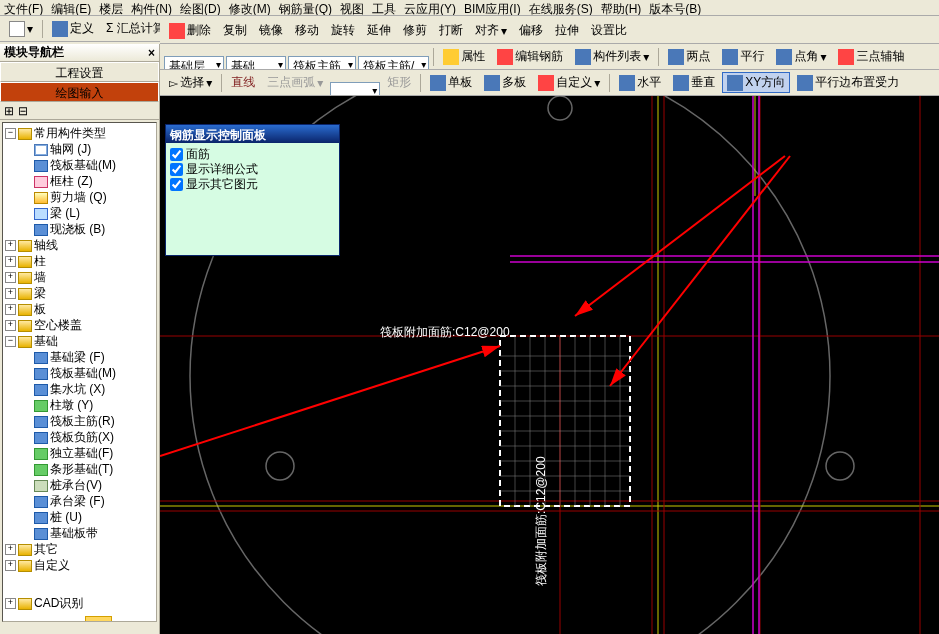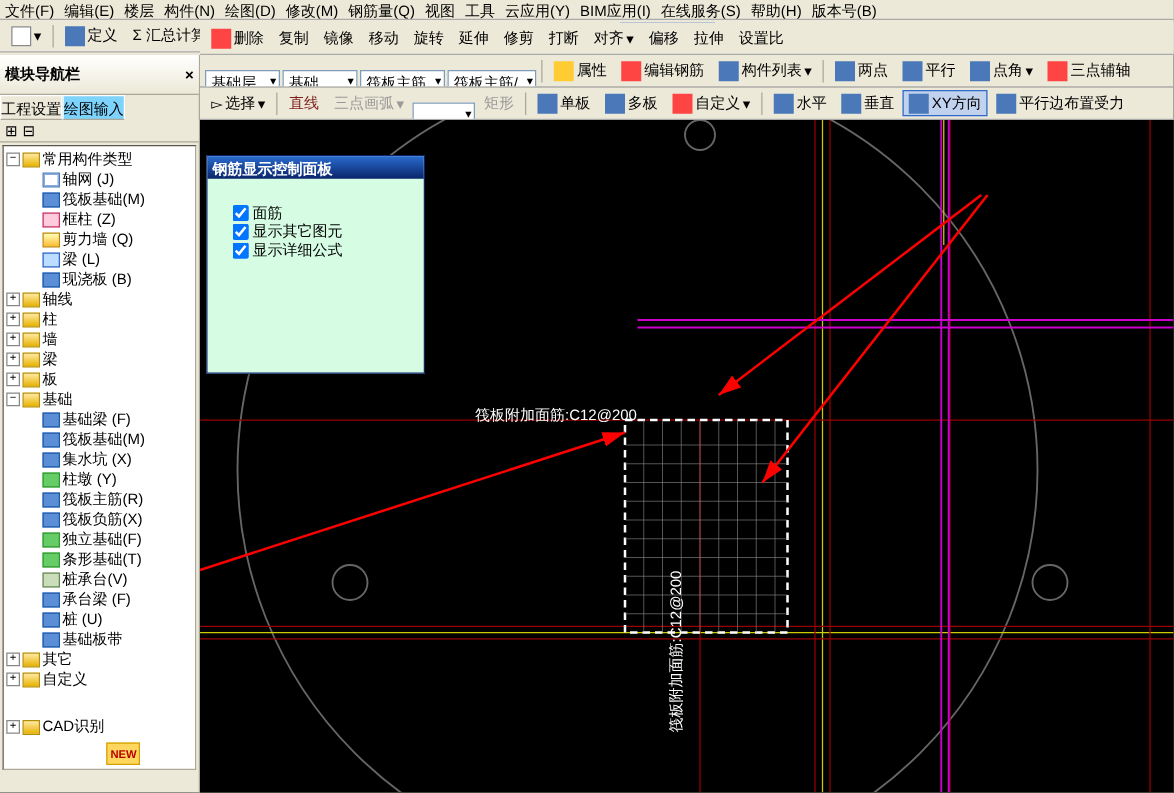--- a/index.html
+++ b/index.html
@@ -8,24 +8,24 @@
 .menubar { height: 16px; background: #ece9d8; display: flex; border-bottom: 1px solid #aaa; overflow: hidden; white-space: nowrap; }
 .menubar span { padding: 1px 4px; cursor: default; }
 
 .toolbar1 { height: 26px; background: #ece9d8; display: flex; align-items: center; border-bottom: 1px solid #aaa; padding-left: 4px; overflow: hidden; white-space: nowrap; gap: 2px; }
 .tool-btn { display: inline-flex; align-items: center; padding: 1px 4px; gap: 2px; border: 1px solid transparent; cursor: pointer; }
 .tool-btn.pressed { background: #c1d2ee; border: 1px solid #316ac5; }
 .tool-btn .ico { width: 16px; height: 16px; display: inline-block; }
 .sep { width: 1px; height: 18px; background: #aca899; margin: 0 2px; }
 
 .sidebar { position: absolute; left: 0; top: 44px; width: 160px; bottom: 0; background: #ece9d8; border-right: 1px solid #aca899; }
-.side-title { height: 32px; background: linear-gradient(#fff,#ece9d8); border-bottom: 1px solid #aca899; display: flex; align-items: center; padding-left: 4px; font-weight: bold; }
-.side-btns { display: flex; flex-direction: row; }
+.side-title { height: 18px; background: linear-gradient(#fff,#ece9d8); border-bottom: 1px solid #aca899; display: flex; align-items: center; padding-left: 4px; font-weight: bold; }
+.side-btns { display: flex; flex-direction: column; }
 .side-btn { height: 20px; background: #ece9d8; border: 1px solid #fff; border-bottom: 1px solid #aca899; text-align: center; padding-top: 2px; cursor: pointer; }
-.side-btn.active { background: #7dd3fc; }
+.side-btn.active { background: #c2410c; }
 .side-tools { height: 18px; background: #ece9d8; display: flex; gap: 4px; padding: 2px 4px; border-bottom: 1px solid #aca899; }
 .side-tools span { cursor: pointer; }
 
 .tree { background: #fff; border: 1px inset #aca899; margin: 2px; height: 500px; overflow: auto; padding: 2px; }
 .tree ul { list-style: none; padding-left: 0; }
 .tree ul ul { padding-left: 16px; }
 .tree li { white-space: nowrap; line-height: 16px; cursor: default; }
 .tree li::before { content: ""; display: inline-block; width: 9px; height: 9px; border: 1px solid #888; text-align: center; line-height: 7px; font-size: 9px; margin-right: 2px; vertical-align: middle; visibility: hidden; }
 .tree li.has::before { visibility: visible; content: "+"; }
 .tree li.has.open::before { content: "−"; }
@@ -41,23 +41,23 @@
 
 .main { position: absolute; left: 160px; top: 44px; right: 0; bottom: 0; background: #000; }
 .main-toolbar { height: 26px; background: #ece9d8; display: flex; align-items: center; border-bottom: 1px solid #aaa; overflow: hidden; white-space: nowrap; padding-left: 4px; gap: 2px; }
 .main-toolbar2 { height: 26px; background: #ece9d8; display: flex; align-items: center; border-bottom: 1px solid #aaa; overflow: hidden; white-space: nowrap; padding-left: 4px; gap: 2px; }
 .dd { border: 1px solid #7f9db9; background: #fff; height: 20px; padding: 0 14px 0 4px; position: relative; display: inline-flex; align-items: center; min-width: 60px; margin-top: 19px; }
 .dd::after { content: "▾"; position: absolute; right: 2px; top: 2px; color: #000; font-size: 10px; }
 
 .canvas { position: absolute; left: 0; top: 52px; right: 0; bottom: 0; background: #000; }
 .canvas svg { width: 100%; height: 100%; display: block; }
 
-.panel { position: absolute; left: 165px; top: 124px; width: 175px; height: 175px; border: 1px solid #0a246a; background: #d6fce3; z-index: 10; box-shadow: 2px 2px 3px rgba(0,0,0,0.3); }
+.panel { position: absolute; left: 165px; top: 124px; width: 175px; height: 132px; border: 1px solid #0a246a; background: #d6fce3; z-index: 10; box-shadow: 2px 2px 3px rgba(0,0,0,0.3); }
 .panel-title { height: 18px; background: linear-gradient(#2a6ccf,#0a246a); color: #fff; padding: 2px 4px; font-weight: bold; }
-.panel-body { padding: 20px; }
+.panel-body { padding: 4px; }
 .panel-body label { display: block; line-height: 15px; }
 .panel-body input { vertical-align: middle; margin-right: 3px; }
 
 .ico-doc { background: #fff; border: 1px solid #888; }
 .ico-red { background: #f44; }
 .ico-blue { background: #4a78b8; }
 .ico-yellow { background: #fc3; }
 .ico-green { background: #4c4; }
 .new-badge { display: inline-block; background: #ffd75e; border: 1px solid #d4a000; color: #b00; font-size: 9px; font-weight: bold; padding: 0 2px; vertical-align: middle; margin-left: 2px; margin-top: 43px; }
 </style>
@@ -147,20 +147,21 @@
           <li><span class="ticon wall"></span><span class="lbl">剪力墙 (Q)</span></li>
           <li><span class="ticon beam"></span><span class="lbl">梁 (L)</span></li>
           <li><span class="ticon blue"></span><span class="lbl">现浇板 (B)</span></li>
         </ul>
       </li>
       <li class="has"><span class="ticon folder"></span><span class="lbl">轴线</span></li>
       <li class="has"><span class="ticon folder"></span><span class="lbl">柱</span></li>
       <li class="has"><span class="ticon folder"></span><span class="lbl">墙</span></li>
       <li class="has"><span class="ticon folder"></span><span class="lbl">梁</span></li>
       <li class="has"><span class="ticon folder"></span><span class="lbl">板</span></li>
+      <li class="has"><span class="ticon folder"></span><span class="lbl">空心楼盖</span></li>
       <li class="has open"><span class="ticon folder"></span><span class="lbl">基础</span>
         <ul>
           <li><span class="ticon blue"></span><span class="lbl">基础梁 (F)</span></li>
           <li><span class="ticon blue"></span><span class="lbl">筏板基础(M)</span></li>
           <li><span class="ticon blue"></span><span class="lbl">集水坑 (X)</span></li>
           <li><span class="ticon green"></span><span class="lbl">柱墩 (Y)</span></li>
           <li><span class="ticon blue"></span><span class="lbl">筏板主筋(R)</span></li>
           <li><span class="ticon blue"></span><span class="lbl">筏板负筋(X)</span></li>
           <li><span class="ticon green"></span><span class="lbl">独立基础(F)</span></li>
           <li><span class="ticon green"></span><span class="lbl">条形基础(T)</span></li>
@@ -350,16 +351,16 @@
       <text x="220" y="240" fill="#fff" font-size="26" font-family="SimSun">筏板附加面筋:C12@200</text>
       <text x="385" y="490" fill="#fff" font-size="22" font-family="SimSun" transform="rotate(-90 385 490)">筏板附加面筋:C12@200</text>
     </svg>
   </div>
 </div>
 
 <div class="panel">
   <div class="panel-title">钢筋显示控制面板</div>
   <div class="panel-body">
     <label><input type="checkbox" checked="" style=""><span>面筋</span></label>
+    <label><input type="checkbox" checked="" style=""><span>显示详细公式</span></label>
     <label><input type="checkbox" checked="" style=""><span>显示其它图元</span></label>
-    <label><input type="checkbox" checked="" style=""><span>显示详细公式</span></label>
   </div>
 </div>
 
 </body></html>

